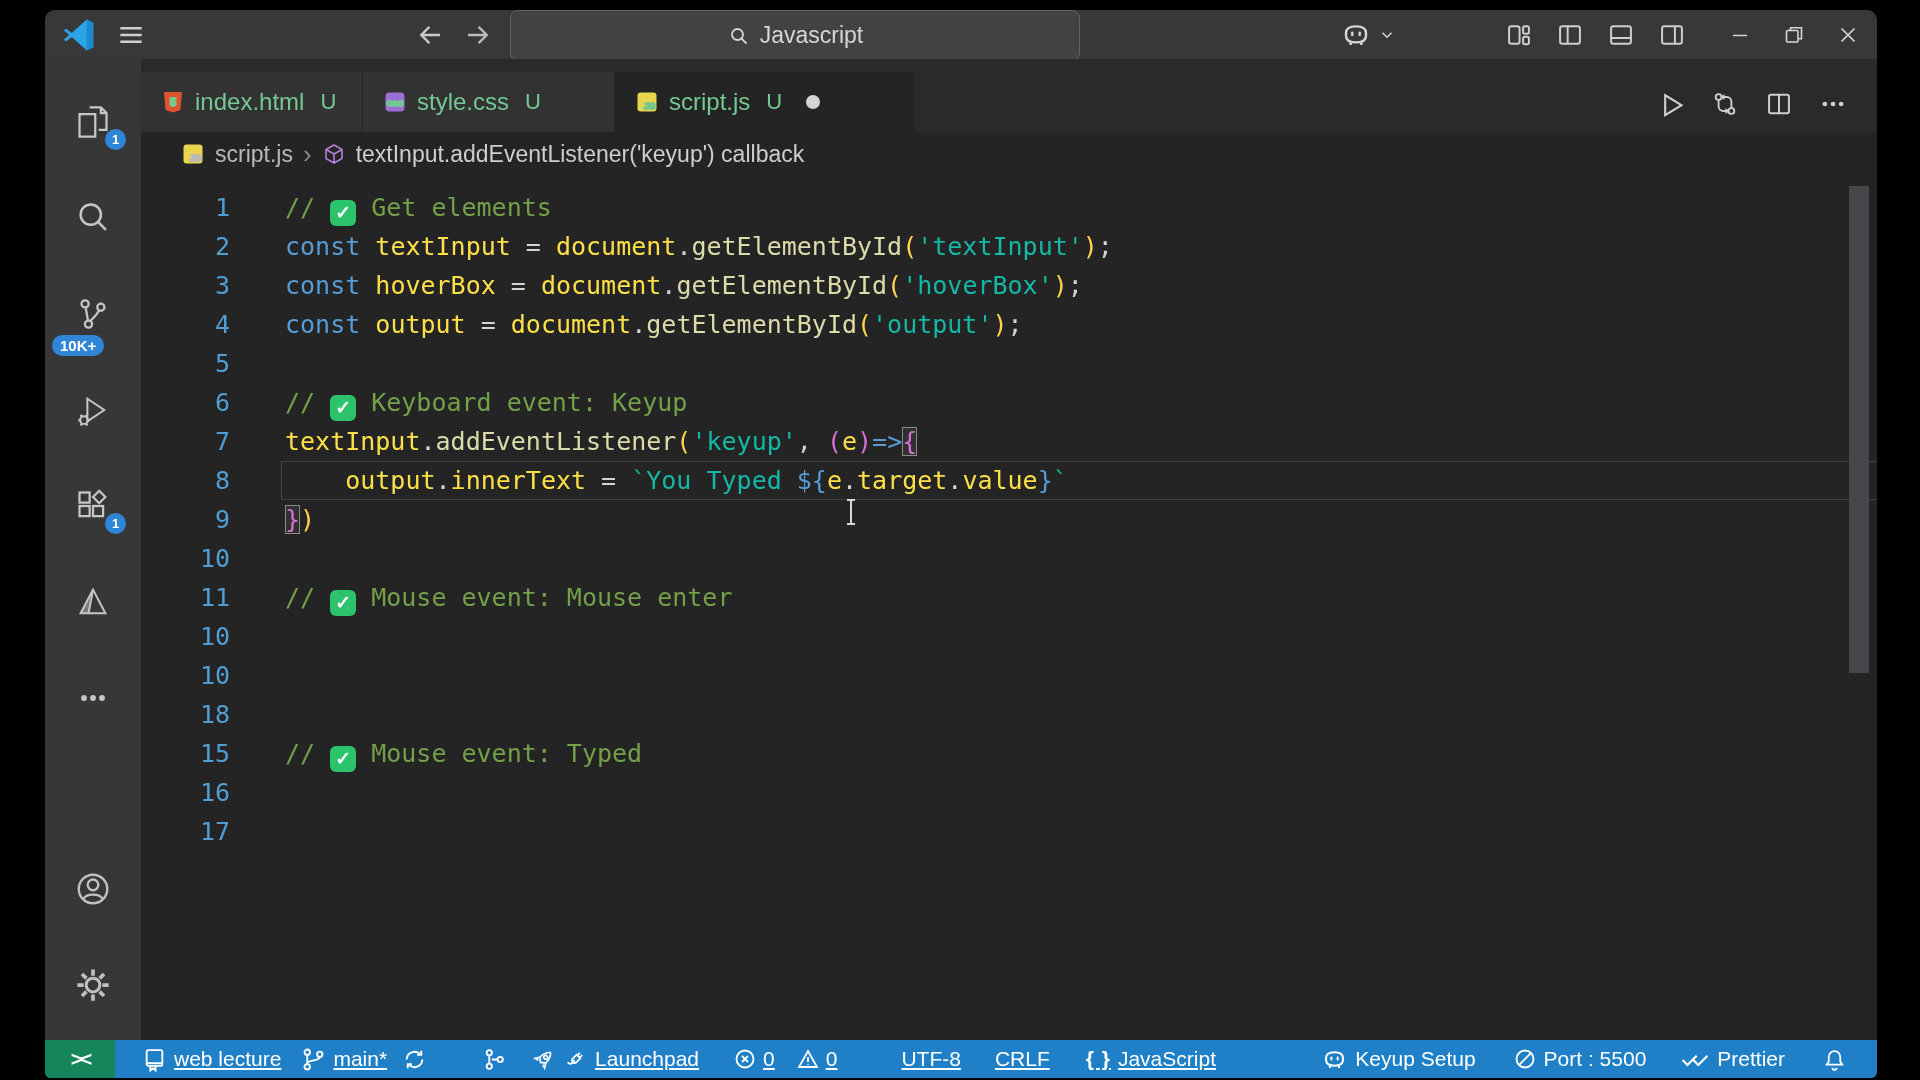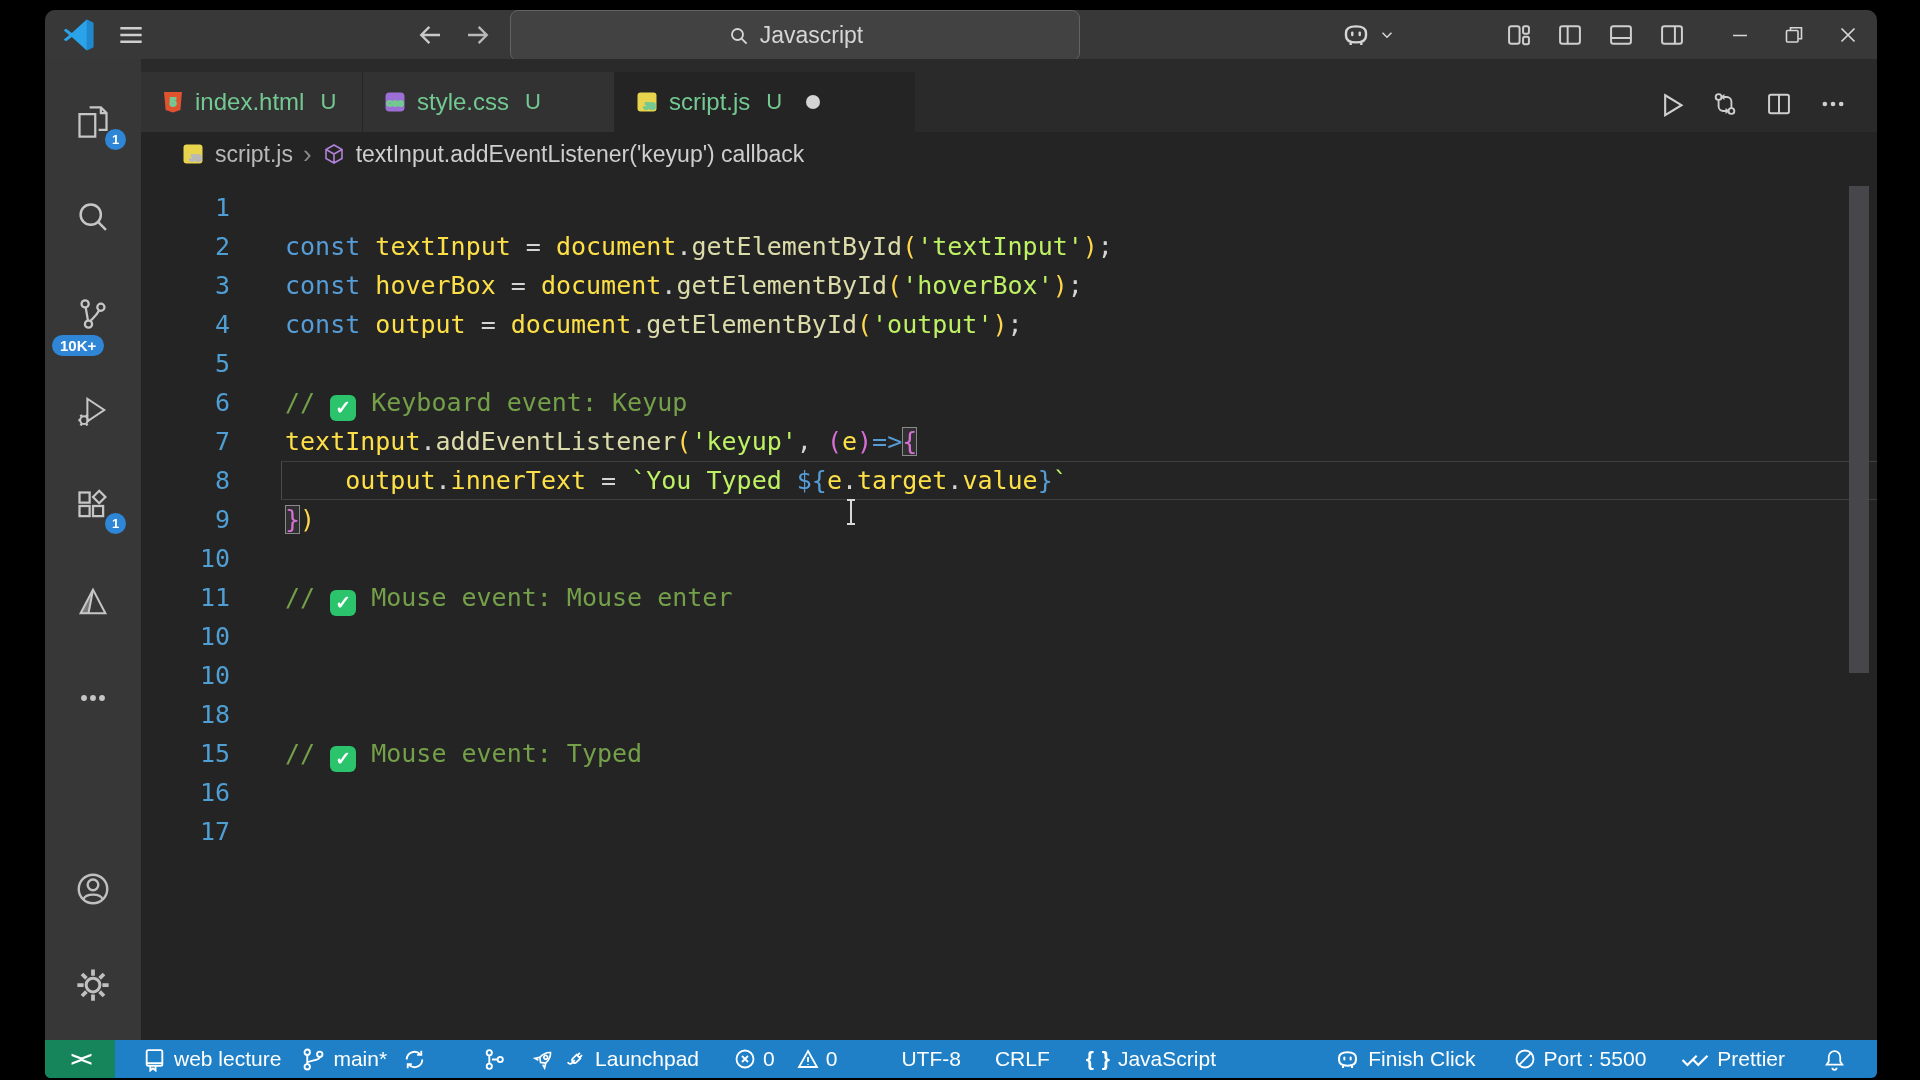--- a/index.html
+++ b/index.html
@@ -52,21 +52,21 @@
   .crumb-symbol{color:#cecece;}
   
   .code-wrap{flex:1;position:relative;overflow:hidden;font-family:"DejaVu Sans Mono",monospace;}
   .code{padding-top:12px;}
   .code-line{display:flex;height:39px;line-height:39px;font-size:25px;white-space:pre;position:relative;}
   .ln{width:89px;flex:none;text-align:right;color:#4F9FD4;}
   .lt{padding-left:55px;color:#D4D4D4;}
   .code-line.current::before{content:"";position:absolute;left:140px;right:0;top:0;bottom:0;
     border-top:1px solid #3f3f42;border-bottom:1px solid #3f3f42;border-left:1px solid #4a4a4d;pointer-events:none;}
   .tok.kw{color:#569CD6}.tok.vr{color:#fde047}.tok.fn{color:#DCDCAA}.tok.pn{color:#D4D4D4}
-  .tok.str{color:#bef264}.tok.b1{color:#FFD54A}.tok.b2{color:#D670D6}
+  .tok.str{color:#14b8a6}.tok.b1{color:#FFD54A}.tok.b2{color:#D670D6}
   .tok.b2m{color:#D670D6;outline:1px solid #8a8a8a;outline-offset:-1px;background:rgba(130,130,130,.14);}
   .tok.tpl{color:#569CD6}.tok.arrow{color:#569CD6}.tok.cm{color:#74A049}
   .chk{display:inline-block;width:26px;height:26px;border-radius:6px;background:#2BC46D;color:#fff;
     font-size:19px;font-weight:700;text-align:center;line-height:26px;vertical-align:-3px;
     font-family:"Liberation Sans",sans-serif;}
   .cursor-ibeam{position:absolute;left:702px;top:322px;color:#d8d8d8;}
   .scrollbar{position:absolute;right:8px;top:10px;width:20px;height:487px;background:#47474b;}
   
   .statusbar{height:38px;flex:none;background:#1F80C8;color:#fff;display:flex;align-items:center;
     font-size:21px;padding-right:30px;box-sizing:border-box;}
@@ -357,21 +357,21 @@
         <span class="icon" id="crumb-symbol-icon" data-name="symbol-cube-icon">
             <svg width="24" height="24" viewBox="0 0 24 24" fill="none" stroke="currentColor" stroke-width="1.6">
               <path stroke="#B180D7" d="M12 3l8 4.5v9L12 21l-8-4.5v-9zM12 12l8-4.5M12 12 4 7.5M12 12v9"></path>
             </svg>
           </span>
         <span class="crumb-symbol" data-name="breadcrumb-symbol">textInput.addEventListener('keyup') callback</span>
       </div>
 
       <div class="code-wrap" data-name="code-editor">
         <div class="code" id="code" data-name="code-lines">
-            <div class="code-line" data-name="code-line-1"><span class="ln" data-name="line-number">1</span></div>
+            <div class="code-line" data-name="code-line-1"><span class="ln" data-name="line-number">1</span><span class="lt" data-name="line-text"><span class="tok cm" data-name="token">// </span><span class="chk" data-name="check-icon">✓</span><span class="tok cm" data-name="token"> Get elements</span></span></div>
             <div class="code-line" data-name="code-line-2"><span class="ln" data-name="line-number">2</span><span class="lt" data-name="line-text"><span class="tok kw" data-name="token">const</span><span class="tok pn" data-name="token"> </span><span class="tok vr" data-name="token">textInput</span><span class="tok pn" data-name="token"> = </span><span class="tok vr" data-name="token">document</span><span class="tok pn" data-name="token">.</span><span class="tok fn" data-name="token">getElementById</span><span class="tok b1" data-name="token">(</span><span class="tok str" data-name="token">'textInput'</span><span class="tok b1" data-name="token">)</span><span class="tok pn" data-name="token">;</span></span></div>
             <div class="code-line" data-name="code-line-3"><span class="ln" data-name="line-number">3</span><span class="lt" data-name="line-text"><span class="tok kw" data-name="token">const</span><span class="tok pn" data-name="token"> </span><span class="tok vr" data-name="token">hoverBox</span><span class="tok pn" data-name="token"> = </span><span class="tok vr" data-name="token">document</span><span class="tok pn" data-name="token">.</span><span class="tok fn" data-name="token">getElementById</span><span class="tok b1" data-name="token">(</span><span class="tok str" data-name="token">'hoverBox'</span><span class="tok b1" data-name="token">)</span><span class="tok pn" data-name="token">;</span></span></div>
             <div class="code-line" data-name="code-line-4"><span class="ln" data-name="line-number">4</span><span class="lt" data-name="line-text"><span class="tok kw" data-name="token">const</span><span class="tok pn" data-name="token"> </span><span class="tok vr" data-name="token">output</span><span class="tok pn" data-name="token"> = </span><span class="tok vr" data-name="token">document</span><span class="tok pn" data-name="token">.</span><span class="tok fn" data-name="token">getElementById</span><span class="tok b1" data-name="token">(</span><span class="tok str" data-name="token">'output'</span><span class="tok b1" data-name="token">)</span><span class="tok pn" data-name="token">;</span></span></div>
             <div class="code-line" data-name="code-line-5"><span class="ln" data-name="line-number">5</span><span class="lt" data-name="line-text"></span></div>
             <div class="code-line" data-name="code-line-6"><span class="ln" data-name="line-number">6</span><span class="lt" data-name="line-text"><span class="tok cm" data-name="token">// </span><span class="chk" data-name="check-icon">✓</span><span class="tok cm" data-name="token"> Keyboard event: Keyup</span></span></div>
             <div class="code-line" data-name="code-line-7"><span class="ln" data-name="line-number">7</span><span class="lt" data-name="line-text"><span class="tok vr" data-name="token">textInput</span><span class="tok pn" data-name="token">.</span><span class="tok fn" data-name="token">addEventListener</span><span class="tok b1" data-name="token">(</span><span class="tok str" data-name="token">'keyup'</span><span class="tok pn" data-name="token">, </span><span class="tok b2" data-name="token">(</span><span class="tok vr" data-name="token">e</span><span class="tok b2" data-name="token">)</span><span class="tok arrow" data-name="token">=&gt;</span><span class="tok b2m" data-name="token">{</span></span></div>
             <div class="code-line current" data-name="code-line-8"><span class="ln" data-name="line-number">8</span><span class="lt" data-name="line-text"><span class="tok pn" data-name="token">    </span><span class="tok vr" data-name="token">output</span><span class="tok pn" data-name="token">.</span><span class="tok vr" data-name="token">innerText</span><span class="tok pn" data-name="token"> = </span><span class="tok str" data-name="token">`You Typed </span><span class="tok tpl" data-name="token">${</span><span class="tok vr" data-name="token">e</span><span class="tok pn" data-name="token">.</span><span class="tok vr" data-name="token">target</span><span class="tok pn" data-name="token">.</span><span class="tok vr" data-name="token">value</span><span class="tok tpl" data-name="token">}</span><span class="tok str" data-name="token">`</span></span></div>
             <div class="code-line" data-name="code-line-9"><span class="ln" data-name="line-number">9</span><span class="lt" data-name="line-text"><span class="tok b2m" data-name="token">}</span><span class="tok b1" data-name="token">)</span></span></div>
             <div class="code-line" data-name="code-line-10"><span class="ln" data-name="line-number">10</span><span class="lt" data-name="line-text"></span></div>
             <div class="code-line" data-name="code-line-11"><span class="ln" data-name="line-number">11</span><span class="lt" data-name="line-text"><span class="tok cm" data-name="token">// </span><span class="chk" data-name="check-icon">✓</span><span class="tok cm" data-name="token"> Mouse event: Mouse enter</span></span></div>
@@ -389,21 +389,21 @@
         </span>
         <div class="scrollbar" data-name="editor-scrollbar"></div>
       </div>
     </div>
   </div>
 
   <div class="statusbar" data-name="status-bar">
     <div class="remote" data-name="remote-indicator">
       <span data-name="remote-icon">&gt;&lt;</span>
     </div>
-    <span id="sb-left" style="display:flex;align-items:center;" data-name="status-left">
+    <span id="sb-left" style="display:flex;align-items:center;text-decoration:underline;" data-name="status-left">
         <span class="sb-item" data-name="status-web-lecture">
           <span class="icon" data-name="book-icon">
             <svg width="25" height="25" viewBox="0 0 24 24" fill="none" stroke="currentColor" stroke-width="1.8">
               <rect x="4.5" y="3" width="15" height="15" rx="1.5"></rect>
               <path d="M4.5 15.5h15M8 18v4.5l2.5-2 2.5 2V18"></path>
             </svg>
           </span>
           <span data-name="status-label">web lecture</span>
         </span>
         <span class="sb-item" data-name="status-branch">
@@ -490,21 +490,21 @@
     <span id="sb-right" style="display:flex;align-items:center;margin-left:auto;" data-name="status-right">
         <span class="sb-item" data-name="status-finish-setup">
           <span class="icon" data-name="copilot-icon">
             <svg width="27" height="27" viewBox="0 0 24 24" fill="none" stroke="currentColor" stroke-width="1.8">
               <path d="M4.5 10.5C4.5 7 7 5.5 12 5.5s7.5 1.5 7.5 5v2c0 3.5-2.5 5-7.5 5s-7.5-1.5-7.5-5z"></path>
               <rect x="8.3" y="9.3" width="1.8" height="3.6" rx=".9" fill="currentColor" stroke="none"></rect>
               <rect x="13.9" y="9.3" width="1.8" height="3.6" rx=".9" fill="currentColor" stroke="none"></rect>
               <path d="M8 17.8v1.7M16 17.8v1.7"></path>
             </svg>
           </span>
-          <span data-name="status-label">Finish Click</span>
+          <span data-name="status-label">Keyup Setup</span>
         </span>
         <span class="sb-item" data-name="status-port">
           <span class="icon" data-name="port-icon">
             <svg width="24" height="24" viewBox="0 0 24 24" fill="none" stroke="currentColor" stroke-width="1.8">
               <circle cx="12" cy="12" r="8.5"></circle>
               <path d="M6.2 17.8 17.8 6.2"></path>
             </svg>
           </span>
           <span data-name="status-label">Port : 5500</span>
         </span>

